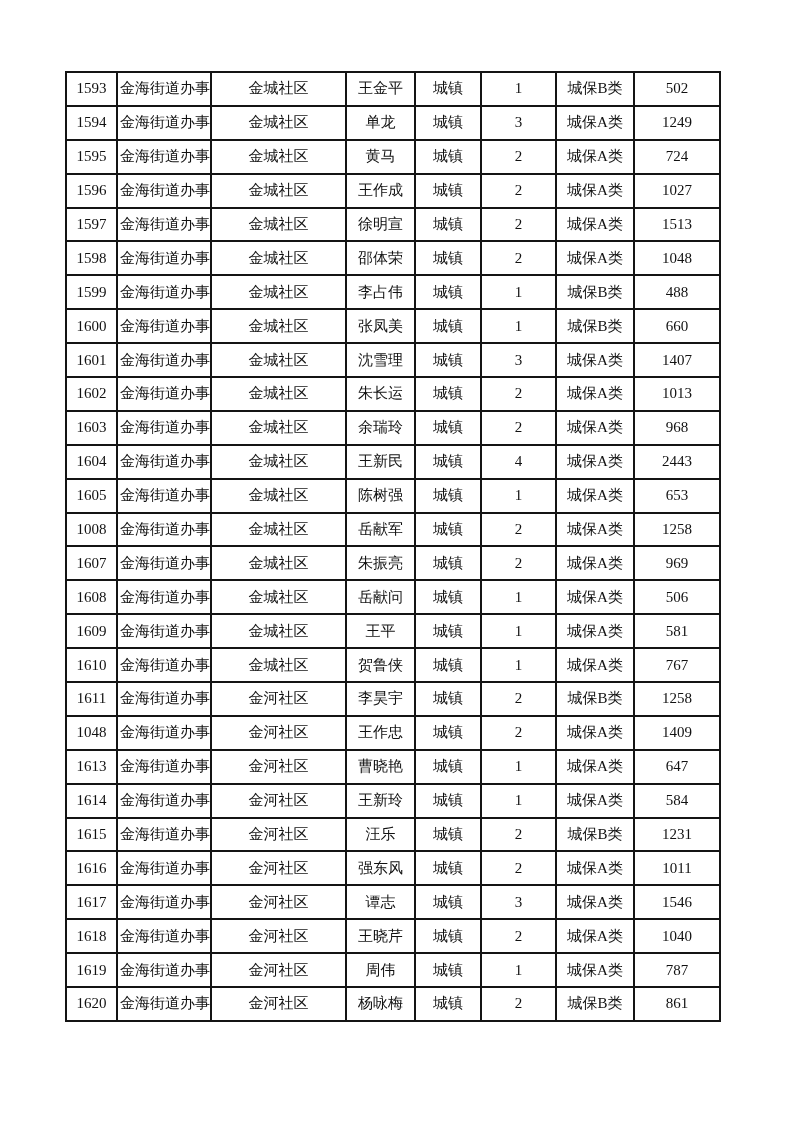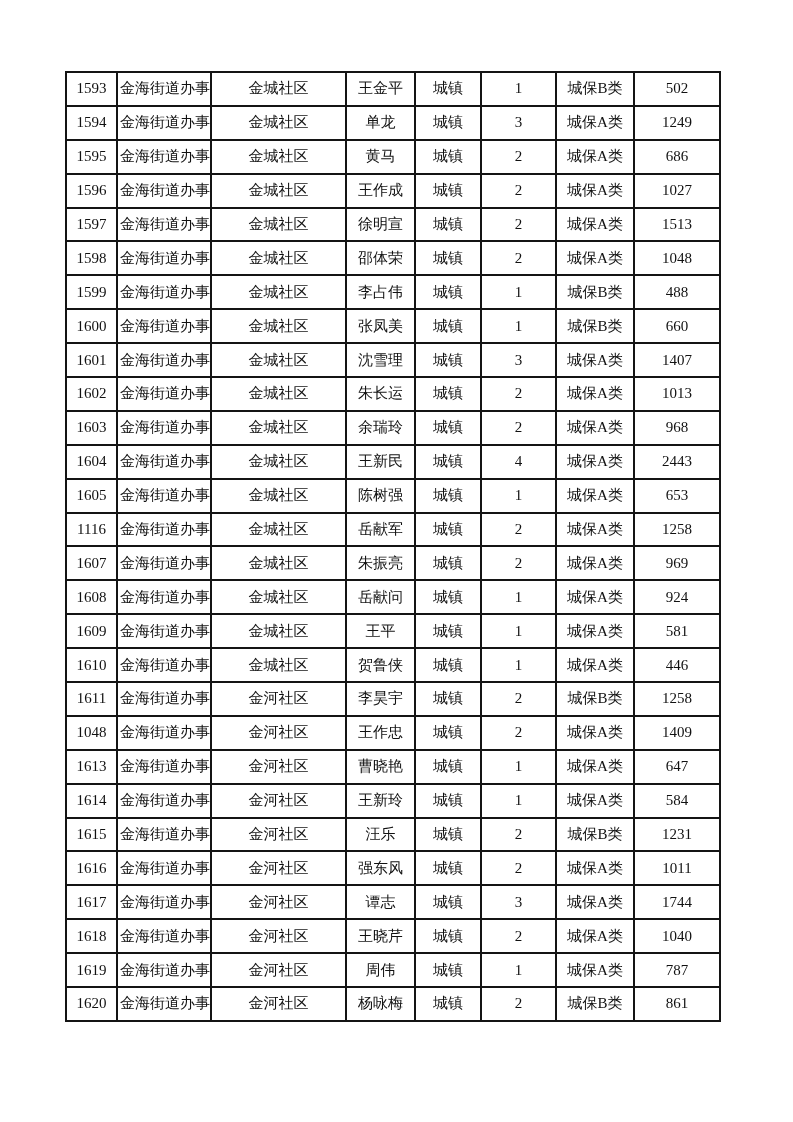--- a/index.html
+++ b/index.html
@@ -81,21 +81,21 @@
           <td>1249</td>
         </tr>
         <tr>
           <td>1595</td>
           <td class="office-cell">金海街道办事处</td>
           <td>金城社区</td>
           <td>黄马</td>
           <td>城镇</td>
           <td>2</td>
           <td>城保A类</td>
-          <td>686</td>
+          <td>724</td>
         </tr>
         <tr>
           <td>1596</td>
           <td class="office-cell">金海街道办事处</td>
           <td>金城社区</td>
           <td>王作成</td>
           <td>城镇</td>
           <td>2</td>
           <td>城保A类</td>
           <td>1027</td>
@@ -184,21 +184,21 @@
           <td>1605</td>
           <td class="office-cell">金海街道办事处</td>
           <td>金城社区</td>
           <td>陈树强</td>
           <td>城镇</td>
           <td>1</td>
           <td>城保A类</td>
           <td>653</td>
         </tr>
         <tr>
-          <td>1116</td>
+          <td>1008</td>
           <td class="office-cell">金海街道办事处</td>
           <td>金城社区</td>
           <td>岳献军</td>
           <td>城镇</td>
           <td>2</td>
           <td>城保A类</td>
           <td>1258</td>
         </tr>
         <tr>
           <td>1607</td>
@@ -211,41 +211,41 @@
           <td>969</td>
         </tr>
         <tr>
           <td>1608</td>
           <td class="office-cell">金海街道办事处</td>
           <td>金城社区</td>
           <td>岳献问</td>
           <td>城镇</td>
           <td>1</td>
           <td>城保A类</td>
-          <td>924</td>
+          <td>506</td>
         </tr>
         <tr>
           <td>1609</td>
           <td class="office-cell">金海街道办事处</td>
           <td>金城社区</td>
           <td>王平</td>
           <td>城镇</td>
           <td>1</td>
           <td>城保A类</td>
           <td>581</td>
         </tr>
         <tr>
           <td>1610</td>
           <td class="office-cell">金海街道办事处</td>
           <td>金城社区</td>
           <td>贺鲁侠</td>
           <td>城镇</td>
           <td>1</td>
           <td>城保A类</td>
-          <td>446</td>
+          <td>767</td>
         </tr>
         <tr>
           <td>1611</td>
           <td class="office-cell">金海街道办事处</td>
           <td>金河社区</td>
           <td>李昊宇</td>
           <td>城镇</td>
           <td>2</td>
           <td>城保B类</td>
           <td>1258</td>
@@ -301,21 +301,21 @@
           <td>1011</td>
         </tr>
         <tr>
           <td>1617</td>
           <td class="office-cell">金海街道办事处</td>
           <td>金河社区</td>
           <td>谭志</td>
           <td>城镇</td>
           <td>3</td>
           <td>城保A类</td>
-          <td>1744</td>
+          <td>1546</td>
         </tr>
         <tr>
           <td>1618</td>
           <td class="office-cell">金海街道办事处</td>
           <td>金河社区</td>
           <td>王晓芹</td>
           <td>城镇</td>
           <td>2</td>
           <td>城保A类</td>
           <td>1040</td>

